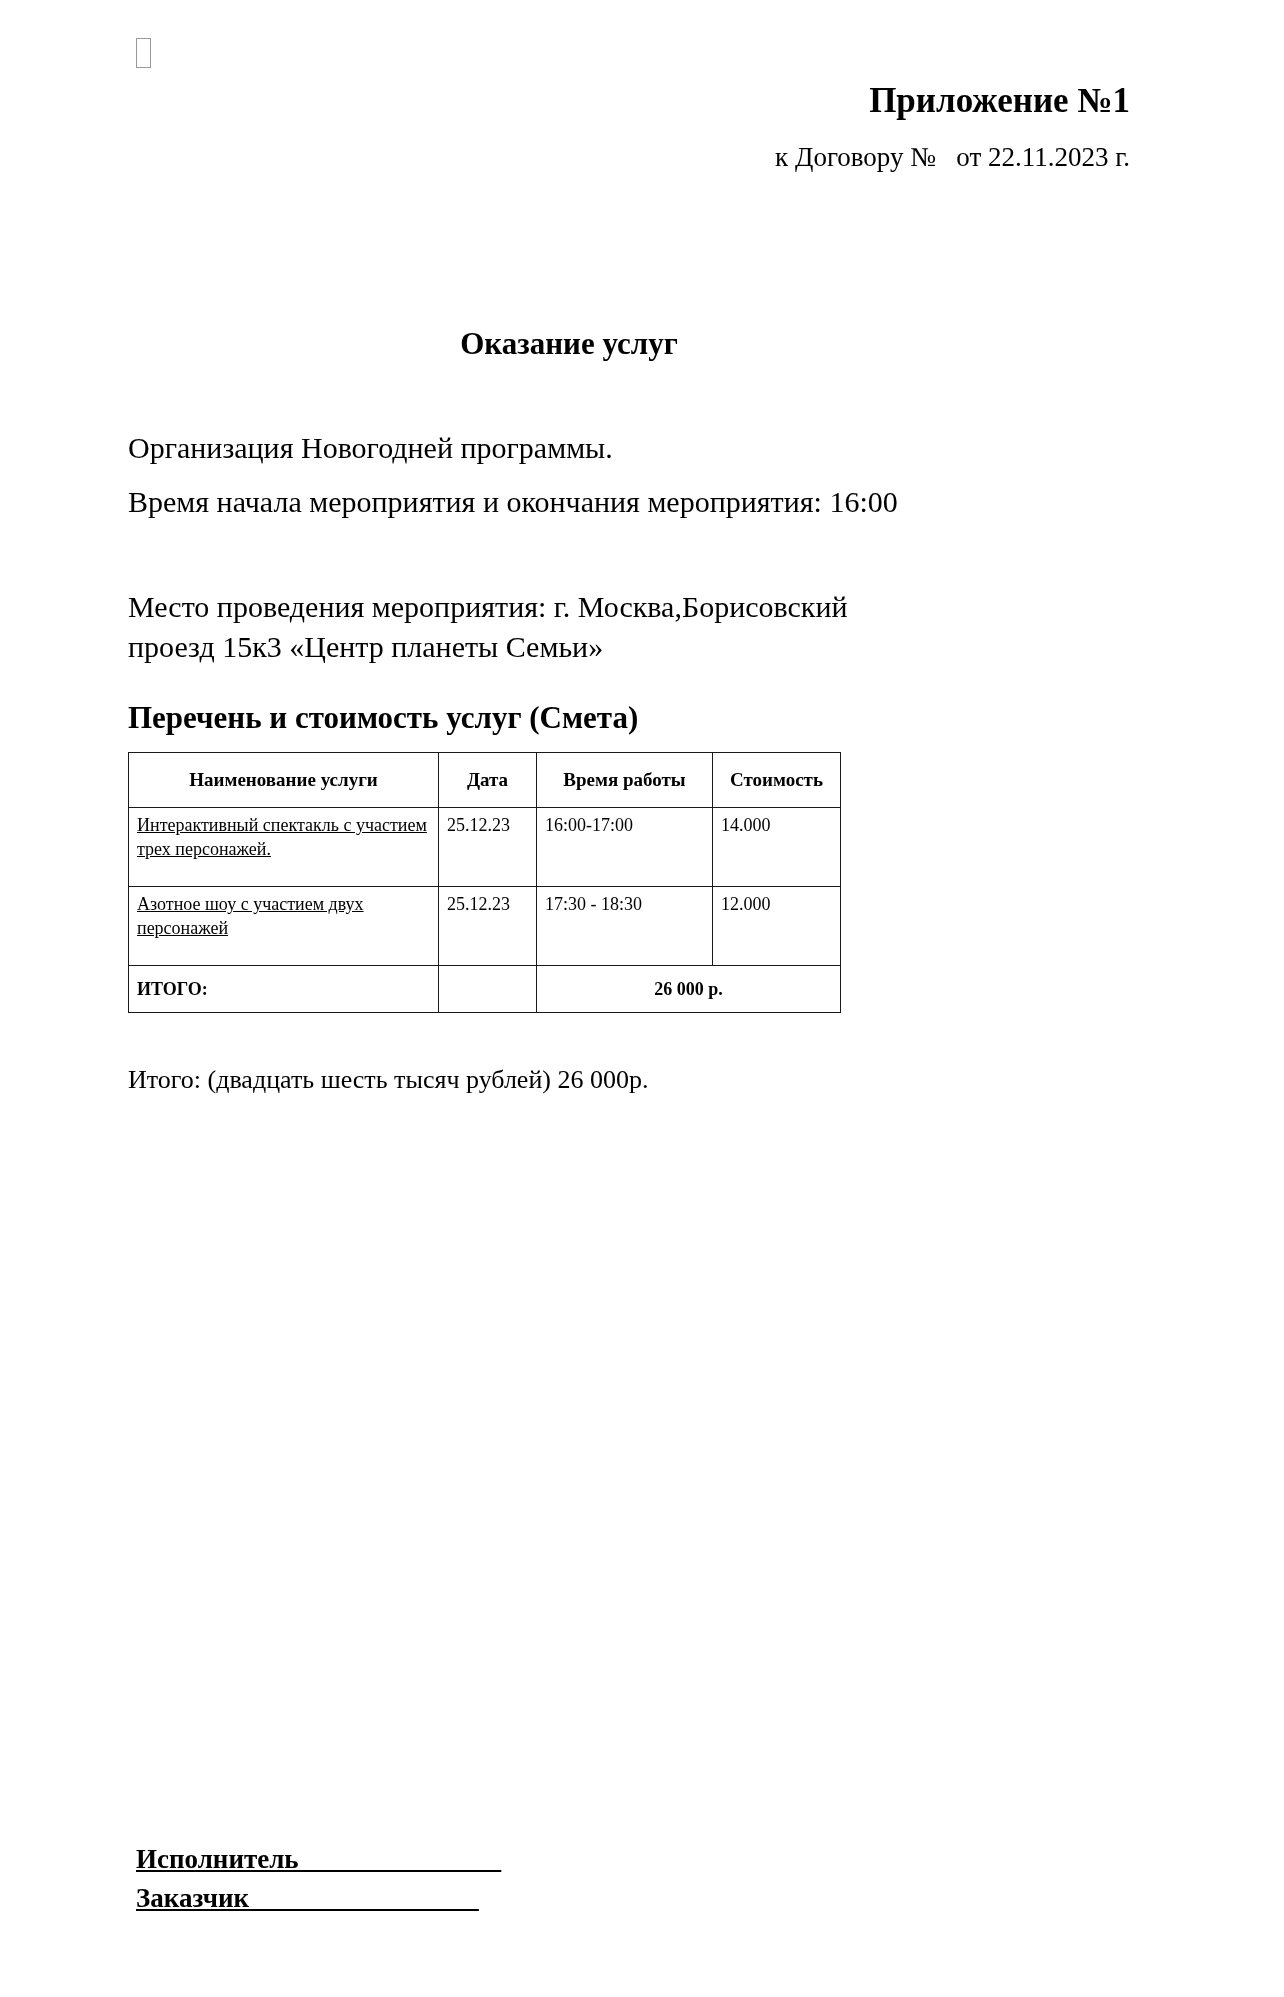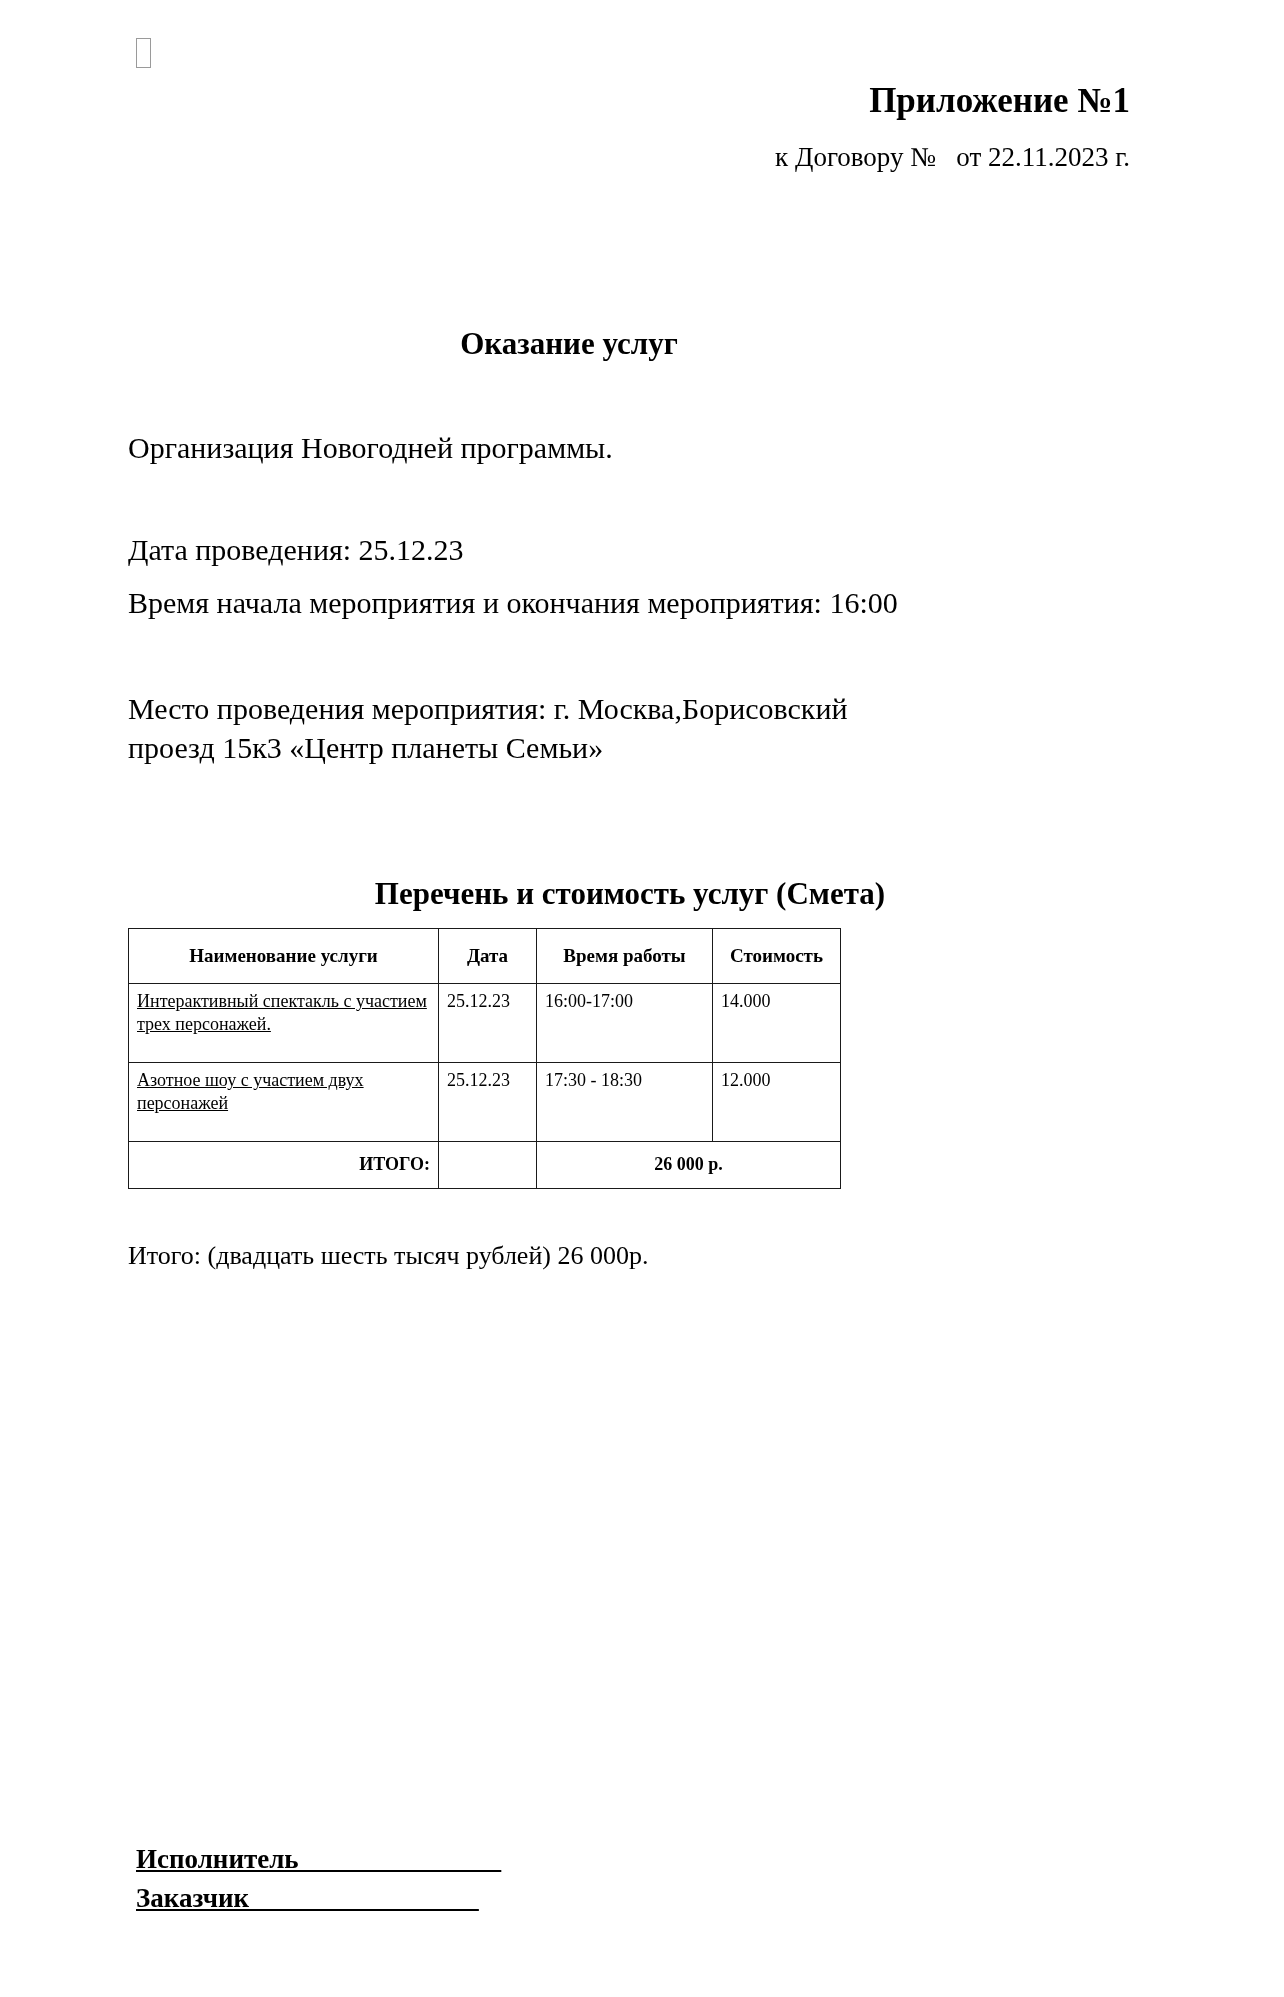--- a/index.html
+++ b/index.html
@@ -73,22 +73,21 @@
     line-height: 1.32;
     margin-top: 0;
   }
 
   .p-org      { margin-top: 66px; }
   .p-date     { margin-top: 62px; }
   .p-time     { margin-top: 14px; }
   .p-place    { margin-top: 66px; }
 
   .estimate-heading {
-    margin-top: 108px;
-    text-align: center;
+    margin-top: 34px;
     font-weight: bold;
     font-size: 31px;
     padding-right: 8px;
   }
 
   
   table.smeta {
     margin-top: 16px;
     width: 712px;
     border-collapse: collapse;
@@ -115,21 +114,21 @@
   .col-cost  { width: 128px; }
 
   td.c-name { text-align: left; height: 66px; text-decoration: underline; }
   td.c-date, td.c-time, td.c-cost { }
 
   tr.total-row td {
     height: 34px;
     vertical-align: middle;
   }
   td.total-label {
-    text-align: right;
+    text-align: left;
     font-weight: bold;
     font-size: 20px;
   }
   td.total-empty { }
   td.total-value {
     text-align: center;
     font-weight: bold;
     font-size: 20px;
   }
 
@@ -160,21 +159,20 @@
   <div class="content">
 
     <div class="appendix-title">Приложение №1</div>
 
     <div class="contract-line">к Договору №   от 22.11.2023 г.</div>
 
     <div class="services-heading">Оказание услуг</div>
 
     <div class="para p-org">Организация Новогодней программы.</div>
 
-    <div class="para p-date">Дата проведения: 25.12.23</div>
 
     <div class="para p-time">Время начала мероприятия и окончания мероприятия: 16:00</div>
 
     <div class="para p-place">Место проведения мероприятия: г. Москва,Борисовский</div>
     <div class="para">проезд 15к3 «Центр планеты Семьи»</div>
 
     <div class="estimate-heading">Перечень и стоимость услуг (Смета)</div>
 
     <table class="smeta">
       <colgroup>

